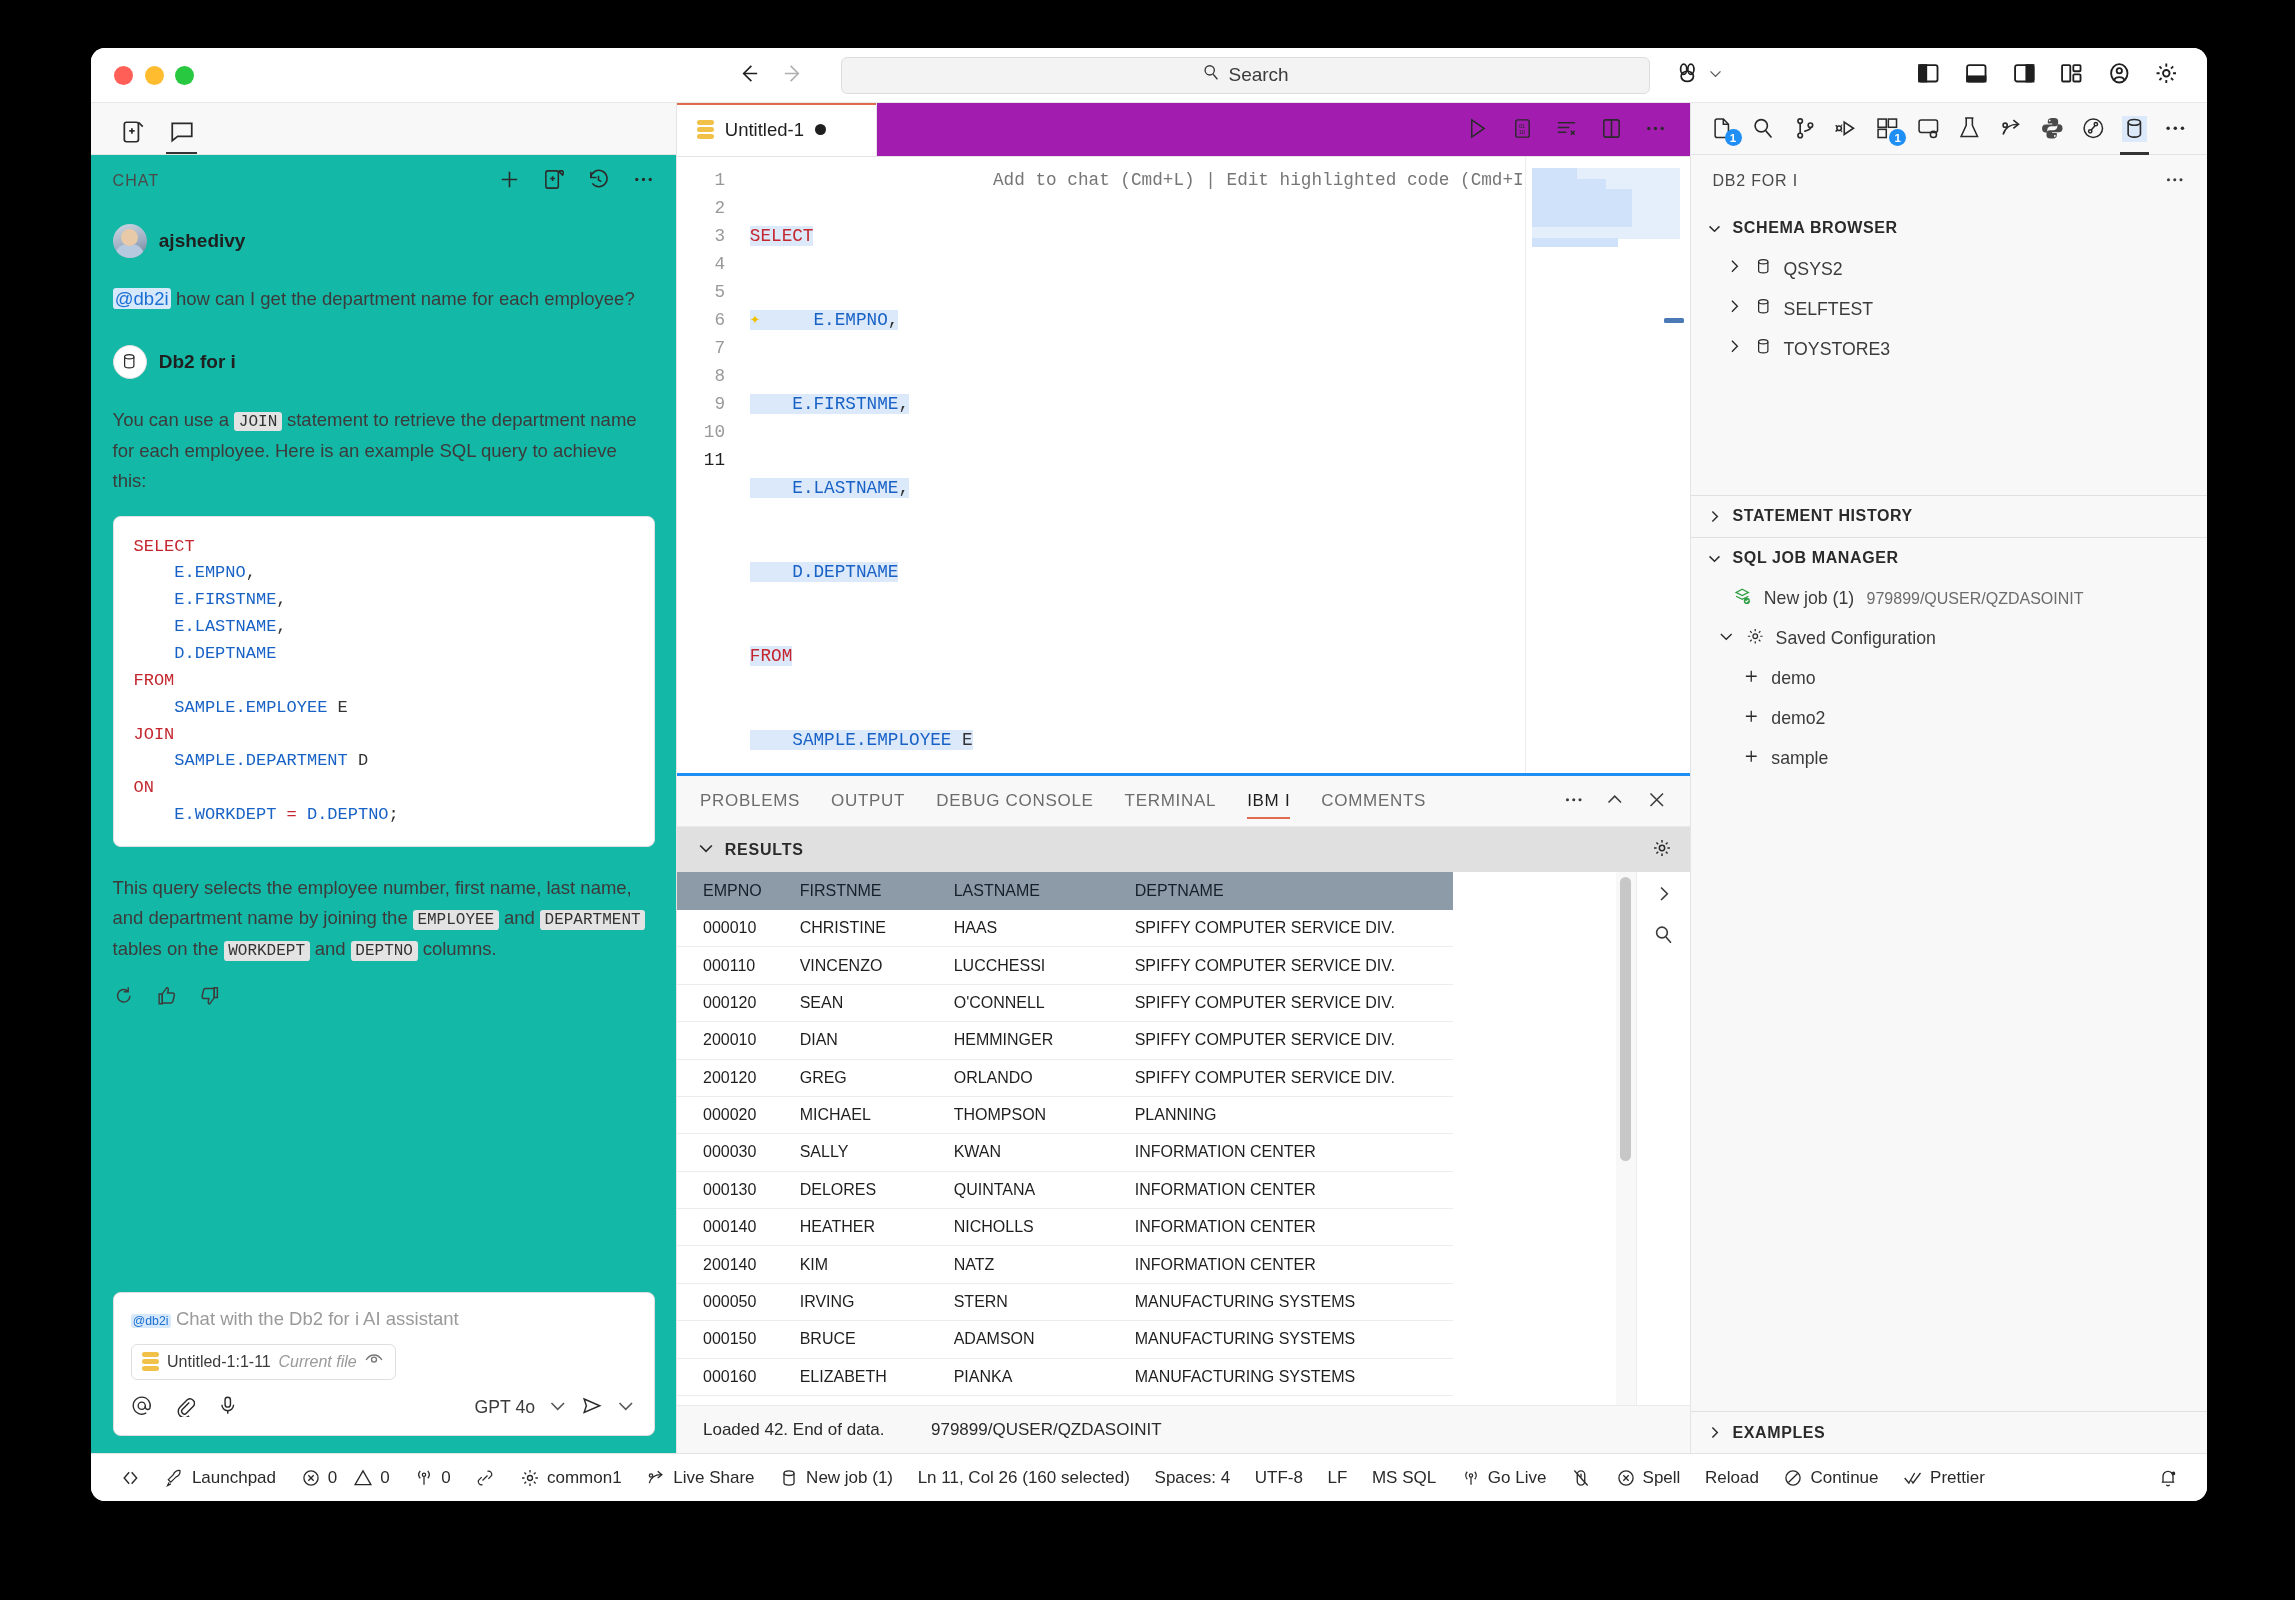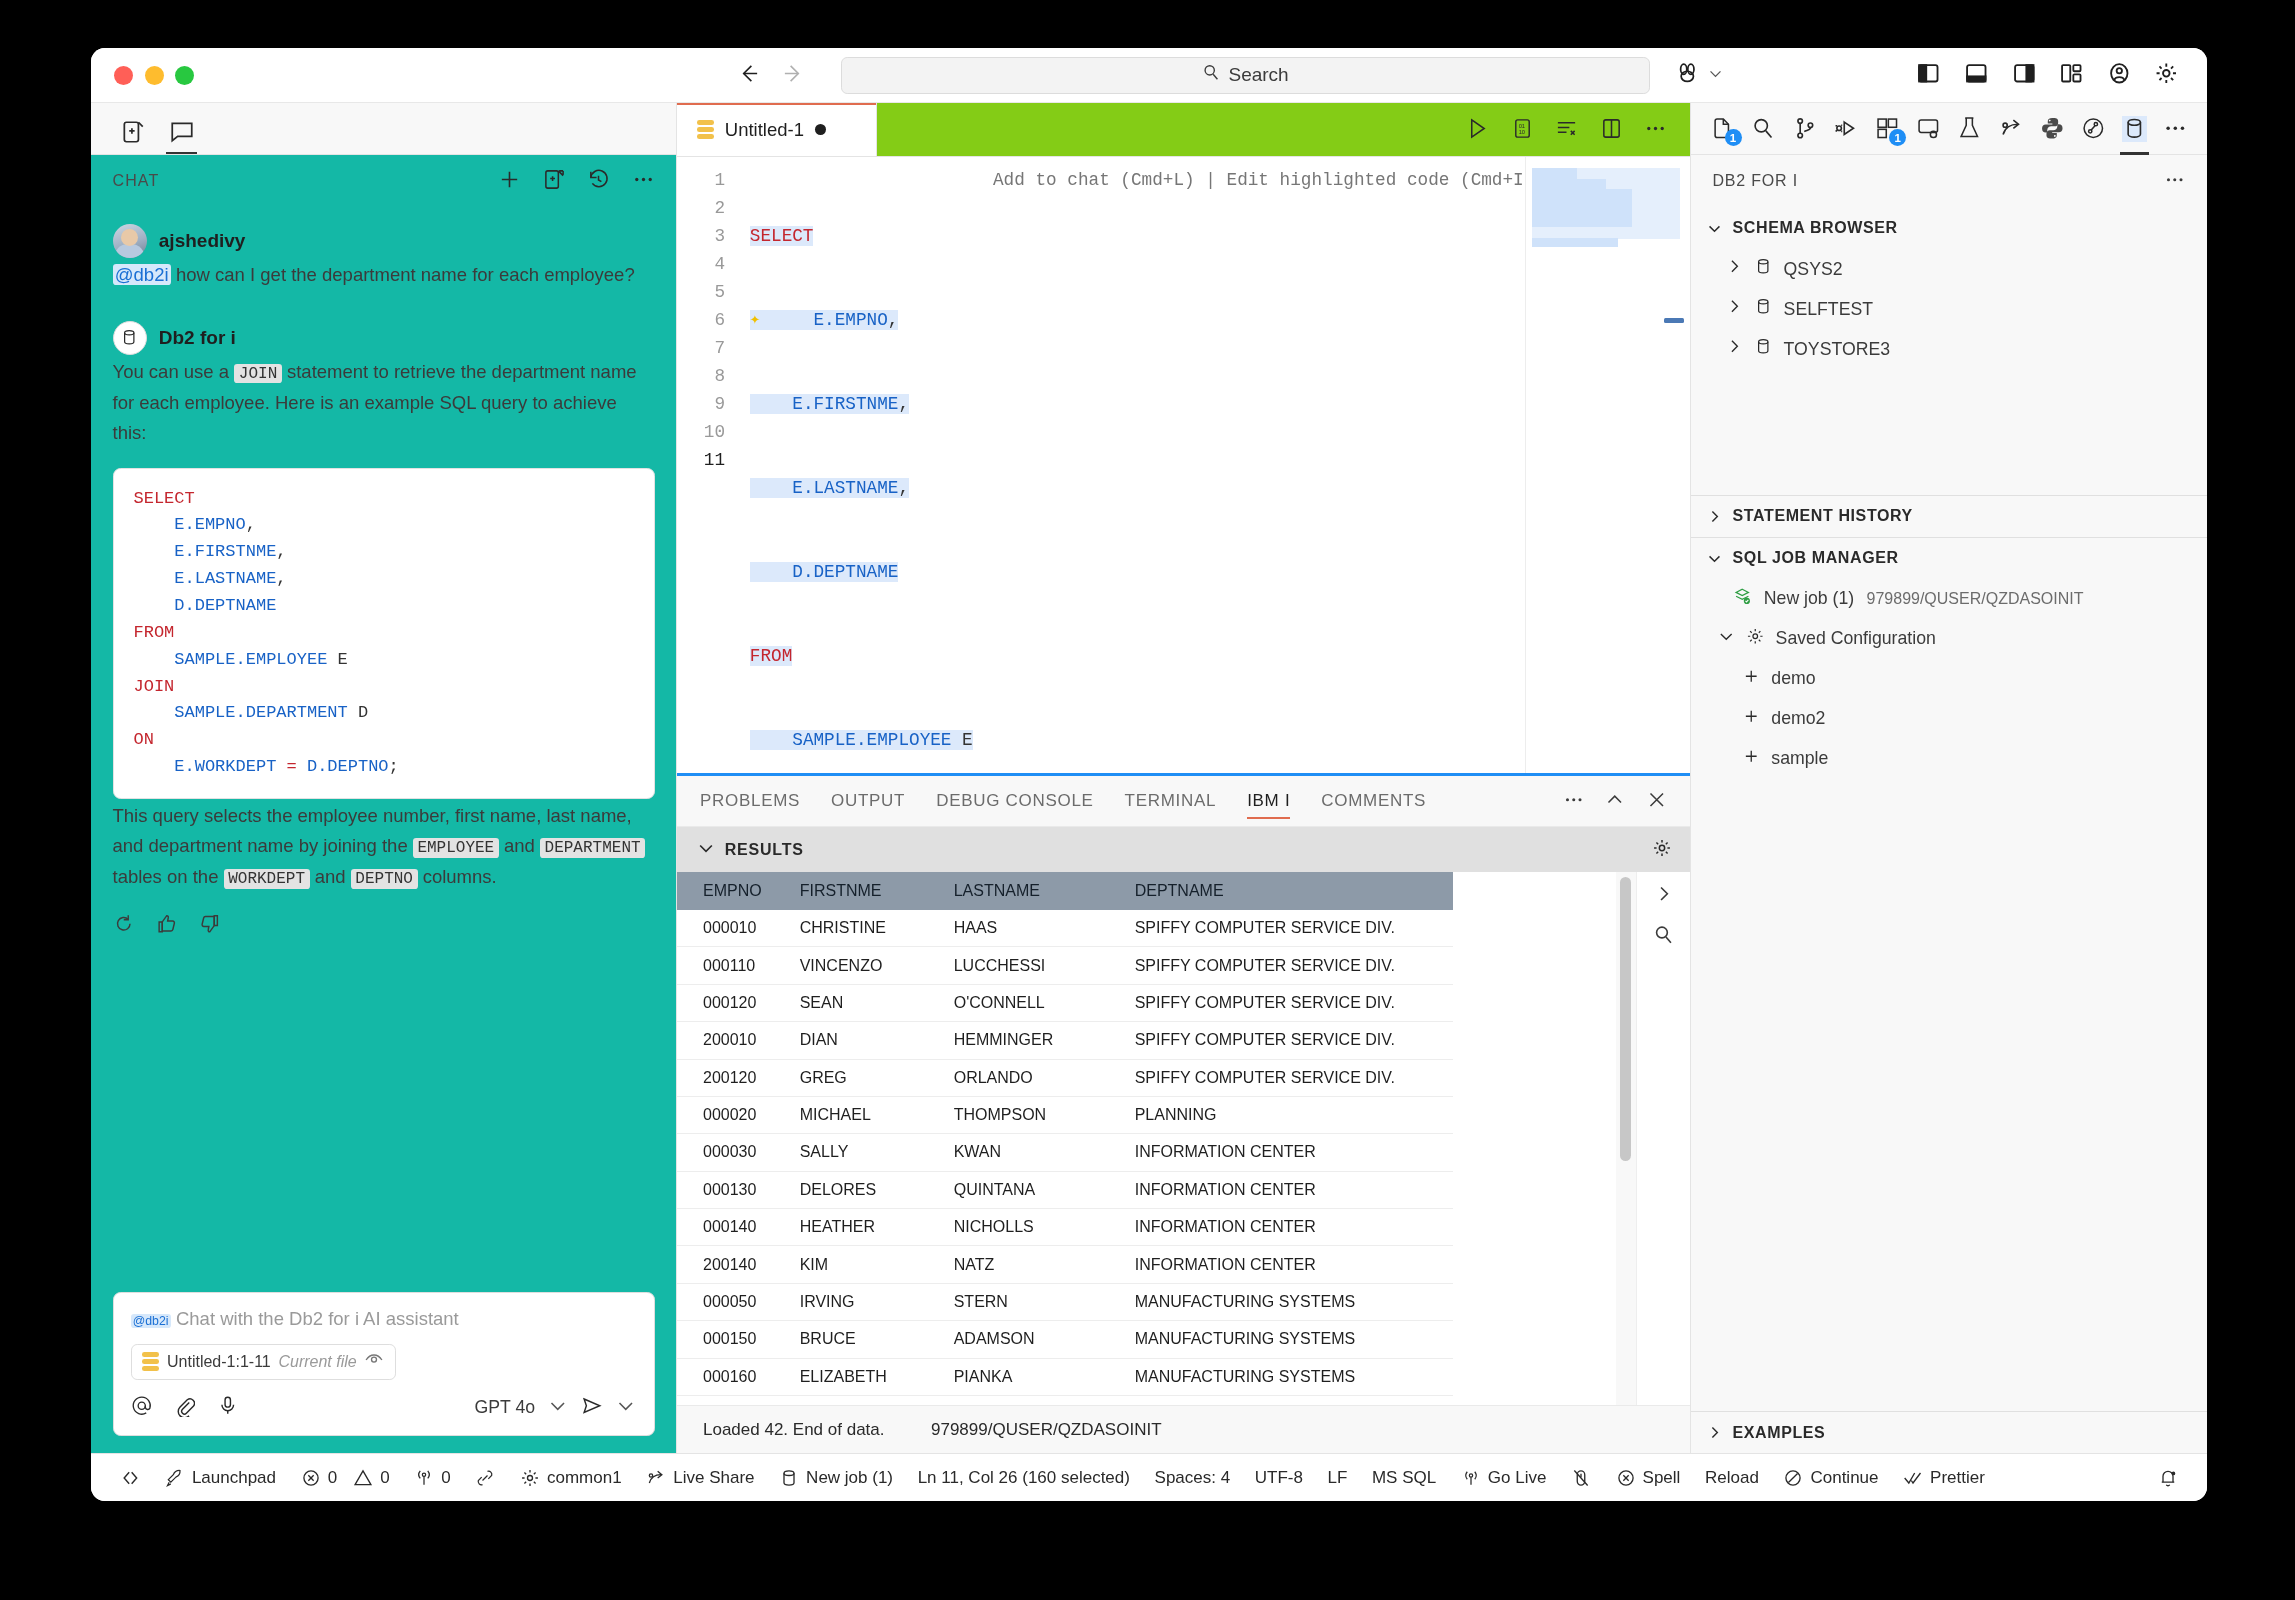--- a/index.html
+++ b/index.html
@@ -53,21 +53,21 @@
   .chat-scroll{ flex:1; overflow:hidden; padding:7.7px 21.5px 0 21.5px; min-height:0;}
   .msg-user{ display:flex; align-items:center; gap:12.3px; margin-top:9px;}
   .avatar{ width:34px;height:34px;border-radius:50%;
            background:linear-gradient(160deg,#cfd8e3 0%,#9fb0c4 55%,#6f7f93 100%);
            position:relative; overflow:hidden; flex:0 0 34px;}
   .avatar::after{content:"";position:absolute;left:8.5px;top:5.4px;width:17px;height:17px;
            border-radius:50%;background:#e8c9a8;}
   .avatar::before{content:"";position:absolute;left:1.5px;bottom:0;width:31px;height:14px;
            border-radius:15.4px 15.4px 0 0;background:#b7c9df;}
   .uname{ font-size:19px; font-weight:bold; color:#1f1f1f;}
-  .msgtext{ font-size:18.5px; line-height:1.62; color:#3b3b3b; margin-top:2px; }
+  .msgtext{ font-size:18.5px; line-height:1.62; color:#3b3b3b; margin-top:26px; }
   .mention{ color:#1a6fd4; background:#d6e8fb; border-radius:3.1px; padding:0 2.3px;}
   .msg-bot{ display:flex; align-items:center; gap:12.3px; margin-top:31px;}
   .botavatar{ width:34px;height:34px;border-radius:50%;border:0.8px solid #dcdcdc;background:#fff;
               display:flex;align-items:center;justify-content:center;flex:0 0 34px;}
   .botavatar svg{width:18.5px;height:18.5px;}
   .codeblock{
     margin-top:20px; background:#fff; border:0.8px solid #e2e2e2; border-radius:7.7px;
     padding:17px 20px; font-family:"Liberation Mono", monospace; font-size:17px; line-height:1.58;
     white-space:pre; color:#1f1f1f; overflow:hidden;
   }
@@ -87,21 +87,21 @@
   .ci-bottom .left{display:flex;gap:21.5px;align-items:center;}
   .ci-bottom .right{margin-left:auto;display:flex;gap:12.3px;align-items:center;}
   .ci-bottom svg{width:21.5px;height:21.5px;}
   .model{font-size:17.7px;color:#3b3b3b;}
   
   .dbstack{display:inline-block;width:17px;height:20px;position:relative;}
   .dbstack i{position:absolute;left:0;width:17px;height:5.4px;border-radius:2.3px;background:#f2c14a;display:block;}
   .dbstack i:nth-child(1){top:0;} .dbstack i:nth-child(2){top:7px;} .dbstack i:nth-child(3){top:14px;}
   
   .center{ flex:1; display:flex; flex-direction:column; min-width:0; background:#fff;}
-  .tabbar{ height:54px; flex:0 0 54px; background:#84cc16; display:flex; align-items:stretch;
+  .tabbar{ height:54px; flex:0 0 54px; background:#a21caf; display:flex; align-items:stretch;
            border-bottom:0.8px solid #e4e4e4;}
   .etab{ background:#fff; display:flex; align-items:center; gap:10.8px; padding:0 20px;
          border-right:0.8px solid #e4e4e4; position:relative; min-width:200px;}
   .etab::before{content:"";position:absolute;top:0;left:0;right:0;height:2.3px;background:#e06c4f;}
   .etab .nm{font-size:18.5px;color:#1f1f1f;}
   .dot{width:11.5px;height:11.5px;border-radius:50%;background:#1f1f1f;}
   .tabacts{ margin-left:auto; display:flex; align-items:center; gap:21.5px; padding-right:23px;}
   .tabacts svg{width:23px;height:23px;}
   .editor{ flex:1; display:flex; min-height:0; position:relative; overflow:hidden; background:#fff;}
   .gutter{ width:62px; flex:0 0 62px; text-align:right; padding:9.2px 14px 0 0;

